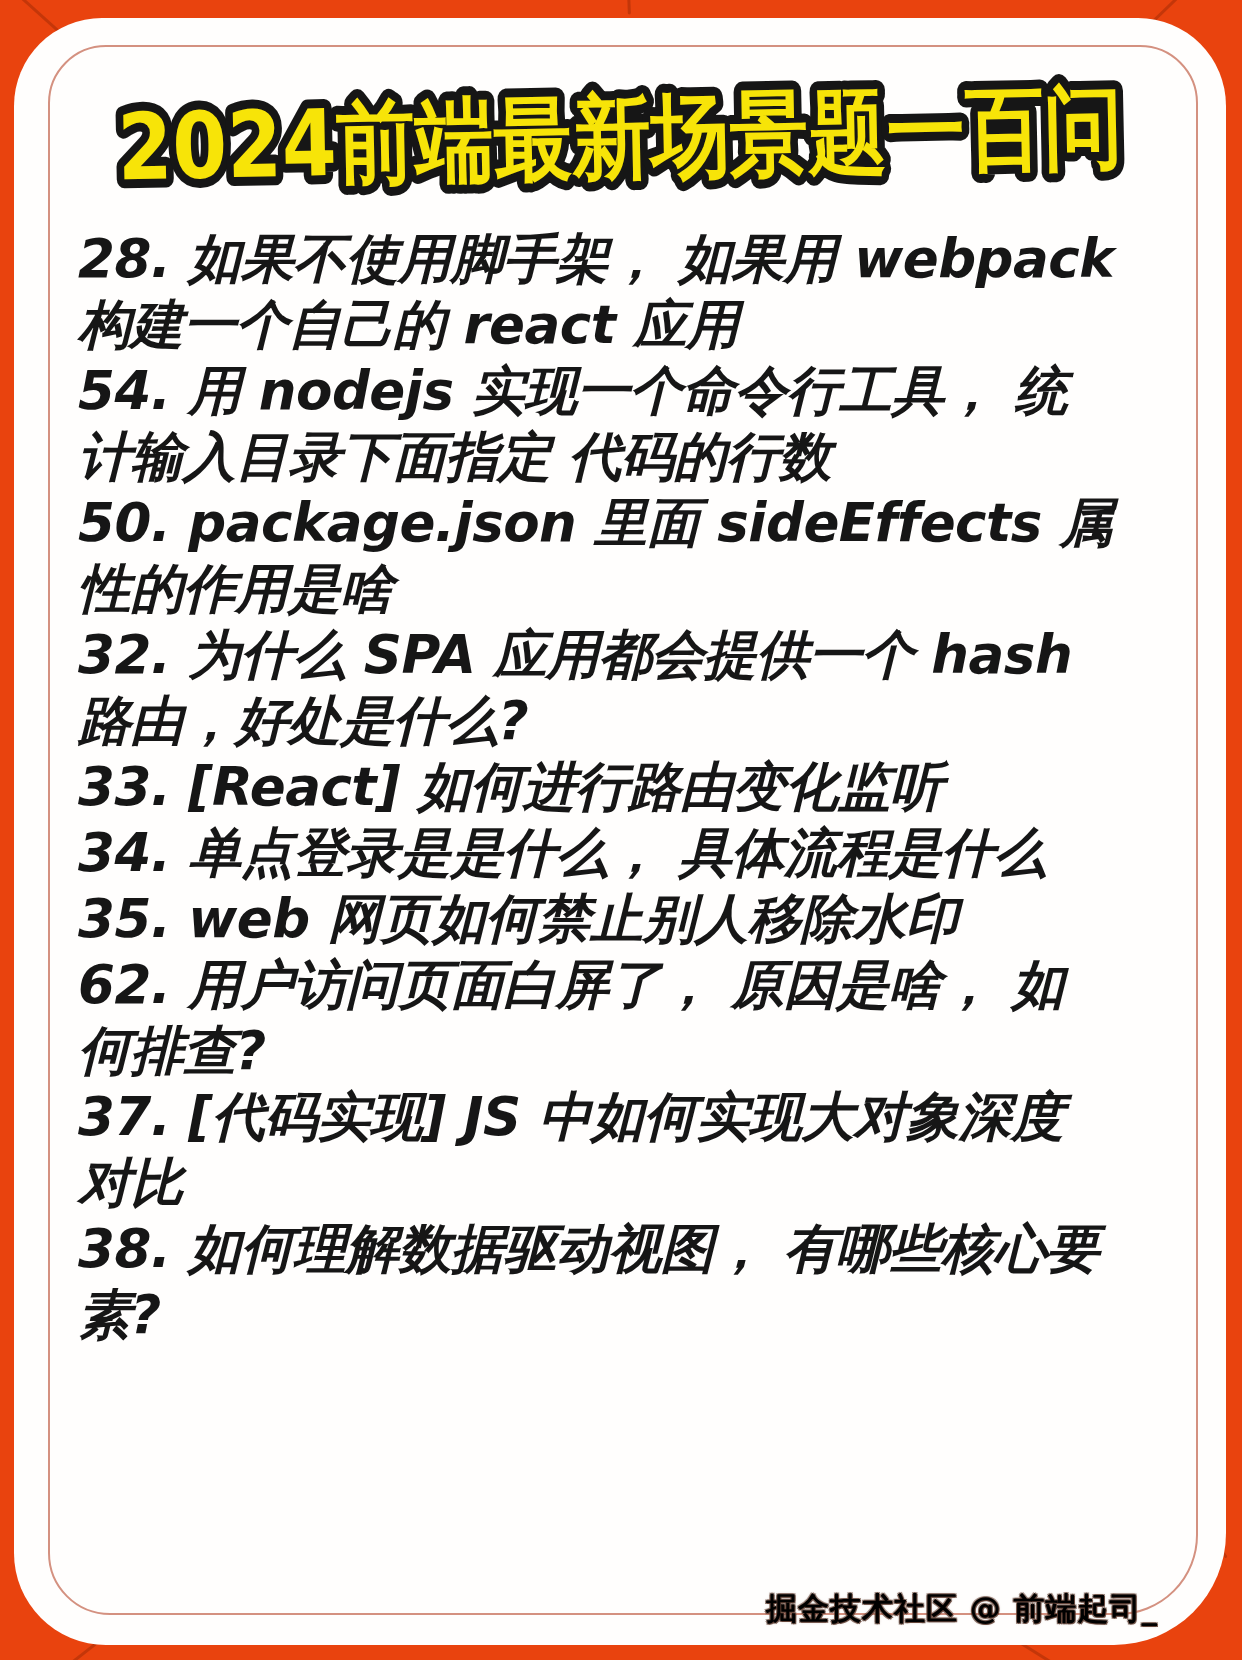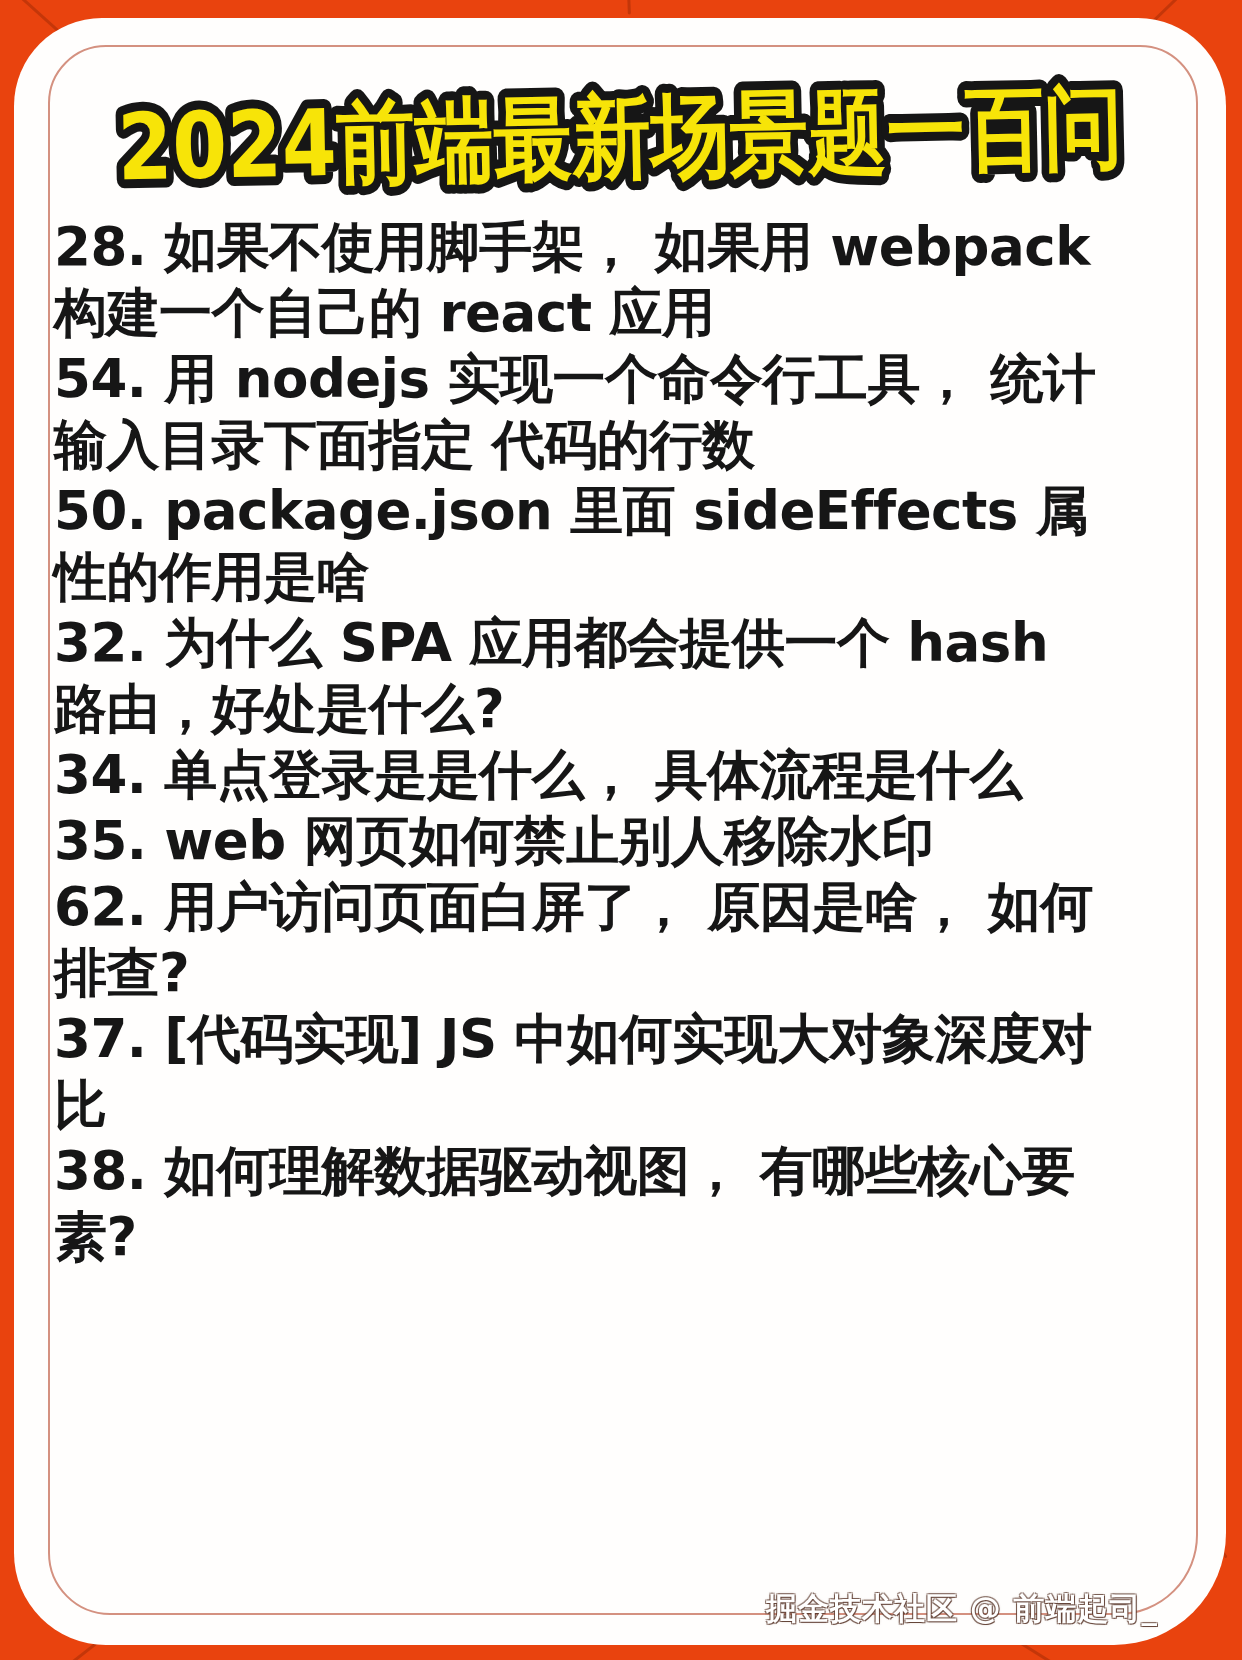--- a/index.html
+++ b/index.html
@@ -66,40 +66,41 @@
     font-weight: bold;
     font-size: 92px;
     fill: #F7E408;
     stroke: #161616;
     stroke-width: 18px;
     stroke-linejoin: round;
     paint-order: stroke fill;
   }
 
   .questions {
-    margin-top: 8px;
-    padding: 0 112px 0 40px;
+    margin-top: 20px;
+    padding: 0 112px 0 64px;
     color: #161616;
+    font-style: italic;
   }
   .question {
     margin: 0;
     font-size: 53px;
     line-height: 66px;
     font-weight: bold;
     letter-spacing: -0.5px;
     text-align: left;
   }
 
   .watermark {
     position: absolute;
     right: 84px;
     bottom: 30px;
     font-size: 31px;
     font-weight: bold;
-    color: #ffffff;
+    color: #000000;
     letter-spacing: 1px;
     text-shadow:
       1px 1px 0 rgba(95, 62, 50, 0.85),
      -1px -1px 0 rgba(95, 62, 50, 0.55),
       1px -1px 0 rgba(95, 62, 50, 0.55),
      -1px 1px 0 rgba(95, 62, 50, 0.7),
       0 0 3px rgba(95, 62, 50, 0.4);
   }
 </style>
 </head>
@@ -121,20 +122,21 @@
       <svg class="title-svg" width="1090" height="152" viewBox="0 0 1090 152">
         <text class="title-text" x="545" y="115" text-anchor="middle" textLength="1005" lengthAdjust="spacingAndGlyphs" transform="rotate(-1.2 545 80)">2024前端最新场景题一百问</text>
       </svg>
     </div>
 
     <div class="questions">
       <p class="question">28. 如果不使用脚手架， 如果用 webpack 构建一个自己的 react 应用</p>
       <p class="question">54. 用 nodejs 实现一个命令行工具， 统计输入目录下面指定 代码的行数</p>
       <p class="question">50. package.json 里面 sideEffects 属性的作用是啥</p>
       <p class="question">32. 为什么 SPA 应用都会提供一个 hash 路由，好处是什么?</p>
+      <p class="question">33. [React] 如何进行路由变化监听</p>
       <p class="question">34. 单点登录是是什么， 具体流程是什么</p>
       <p class="question">35. web 网页如何禁止别人移除水印</p>
       <p class="question">62. 用户访问页面白屏了， 原因是啥， 如何排查?</p>
       <p class="question">37. [代码实现] JS 中如何实现大对象深度对比</p>
       <p class="question">38. 如何理解数据驱动视图， 有哪些核心要素?</p>
     </div>
   </div>
 
   <div class="watermark">掘金技术社区 @ 前端起司_</div>
 

